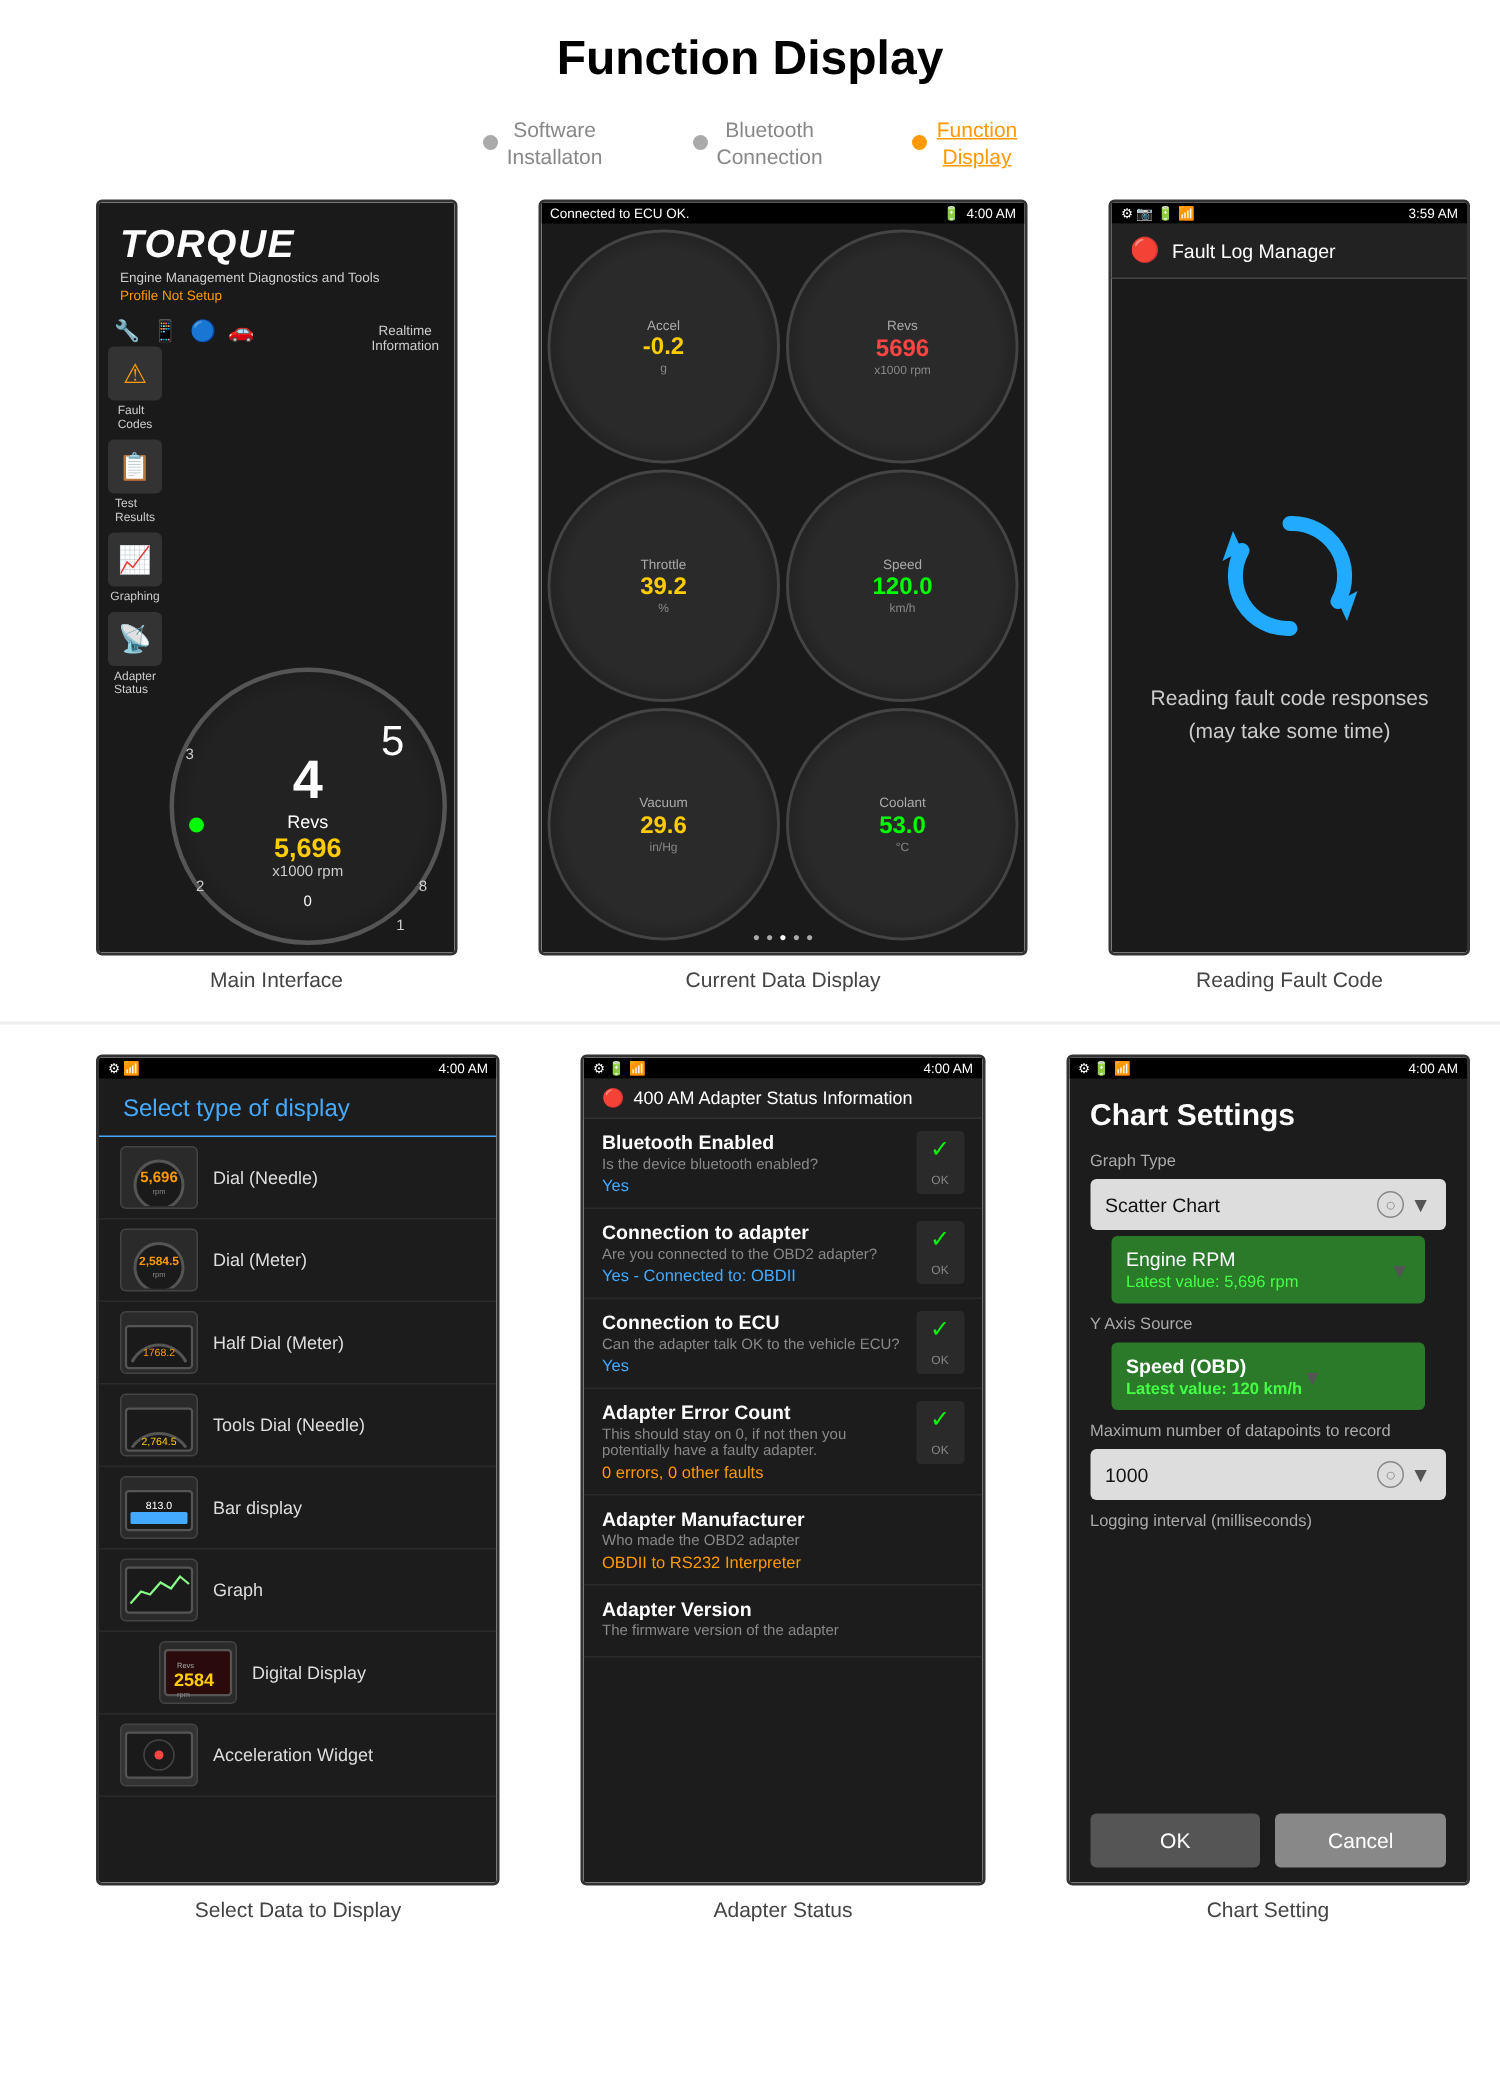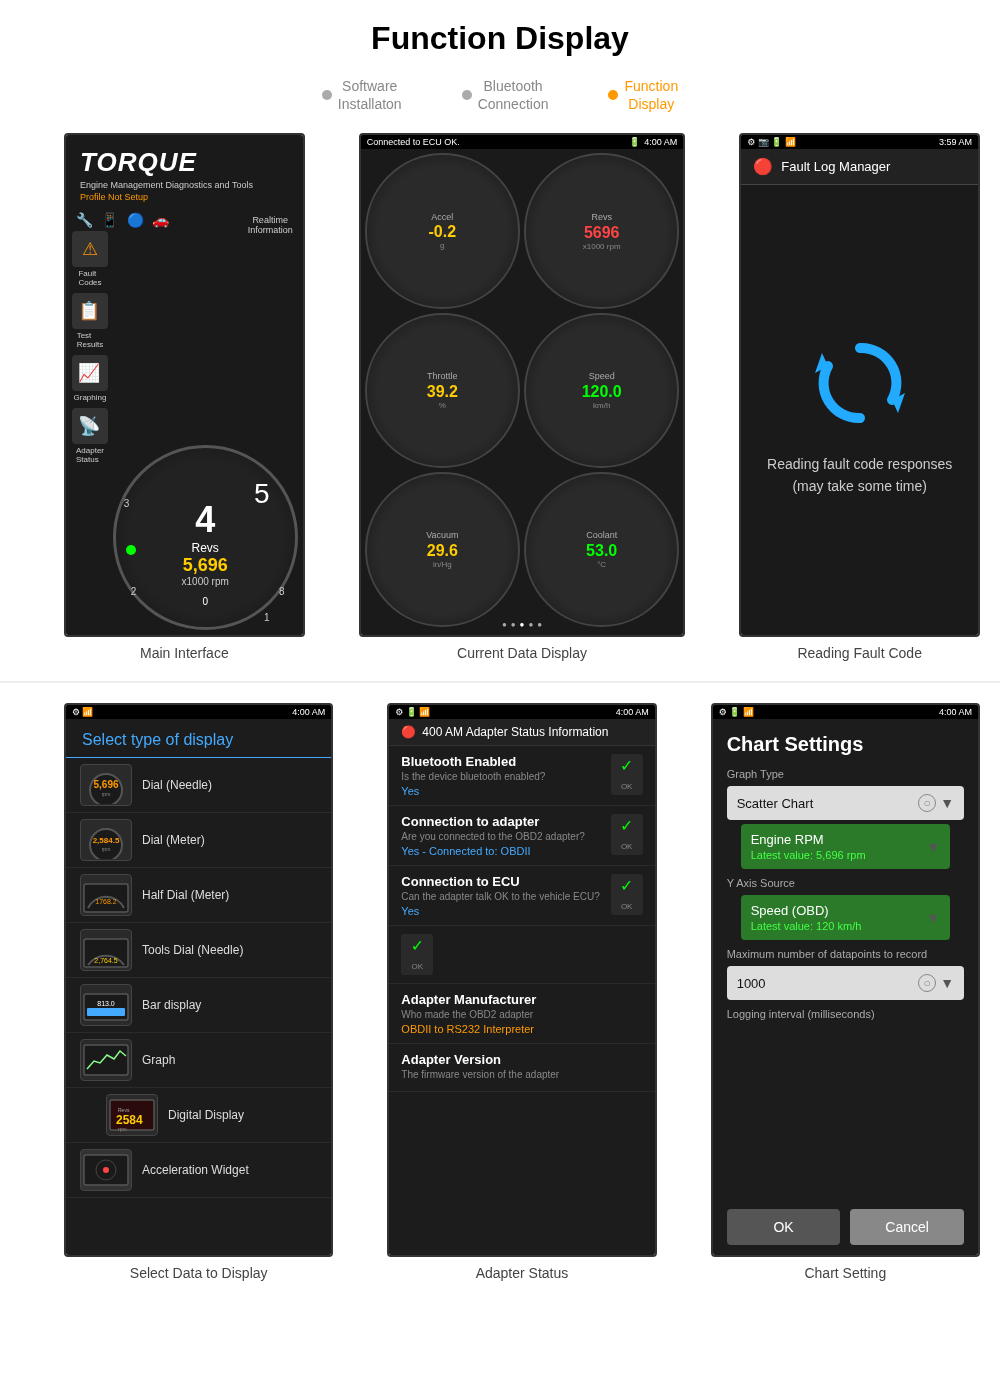--- a/index.html
+++ b/index.html
@@ -26,20 +26,21 @@
     }
     .step-item {
       display: flex;
       align-items: center;
       gap: 6px;
       font-size: 14px;
       color: #888;
     }
     .step-item.active {
       color: #f90;
+      text-decoration: underline;
     }
     .step-dot {
       width: 10px; height: 10px;
       border-radius: 50%;
       background: #aaa;
       display: inline-block;
     }
     .step-dot.active { background: #f90; }
     .step-label { text-align: center; line-height: 1.3; }
 
@@ -610,20 +611,25 @@
               <div class="adapter-item-title">Connection to ECU</div>
               <div class="adapter-item-desc">Can the adapter talk OK to the vehicle ECU?</div>
               <div class="adapter-item-value">Yes</div>
             </div>
             <div style="color:#0f0; font-size:16px; background:#2a2a2a; border-radius:3px; padding:2px 5px; min-width:32px; text-align:center;">✓<br><small style="color:#888;font-size:8px;">OK</small></div>
           </div>
         </div>
 
         <div class="adapter-status-item">
           <div style="display:flex; justify-content:space-between; align-items:flex-start;">
+            <div>
+              <div class="adapter-item-title">Adapter Error Count</div>
+              <div class="adapter-item-desc">This should stay on 0, if not then you potentially have a faulty adapter.</div>
+              <div class="adapter-item-value orange">0 errors, 0 other faults</div>
+            </div>
             <div style="color:#0f0; font-size:16px; background:#2a2a2a; border-radius:3px; padding:2px 5px; min-width:32px; text-align:center;">✓<br><small style="color:#888;font-size:8px;">OK</small></div>
           </div>
         </div>
 
         <div class="adapter-status-item">
           <div class="adapter-item-title">Adapter Manufacturer</div>
           <div class="adapter-item-desc">Who made the OBD2 adapter</div>
           <div class="adapter-item-value orange">OBDII to RS232 Interpreter</div>
         </div>
 
@@ -662,21 +668,21 @@
                 <div class="chart-source-val">Latest value: 5,696 rpm</div>
               </div>
               <span class="chart-dropdown-arrow">▼</span>
             </div>
           </div>
         </div>
 
         <div class="chart-section-label">Y Axis Source</div>
         <div style="margin: 4px 14px;">
           <div class="chart-source-box">
-            <div style="display:flex; justify-content:space-between; align-items:center;">
+            <div style="display:flex; align-items:center;font-weight:bold;">
               <div>
                 <div class="chart-source-title">Speed (OBD)</div>
                 <div class="chart-source-val">Latest value: 120 km/h</div>
               </div>
               <span class="chart-dropdown-arrow">▼</span>
             </div>
           </div>
         </div>
 
         <div class="chart-section-label">Maximum number of datapoints to record</div>

